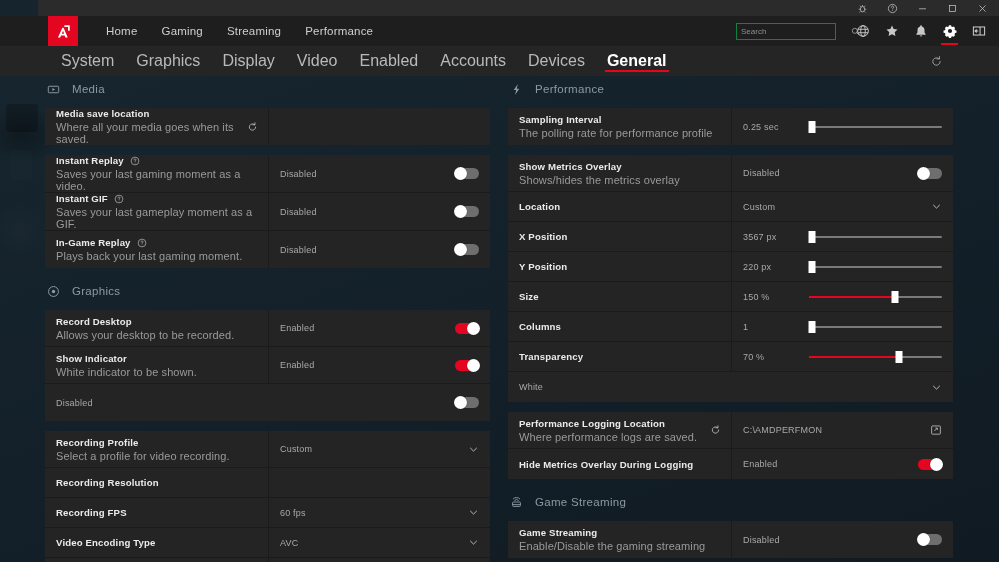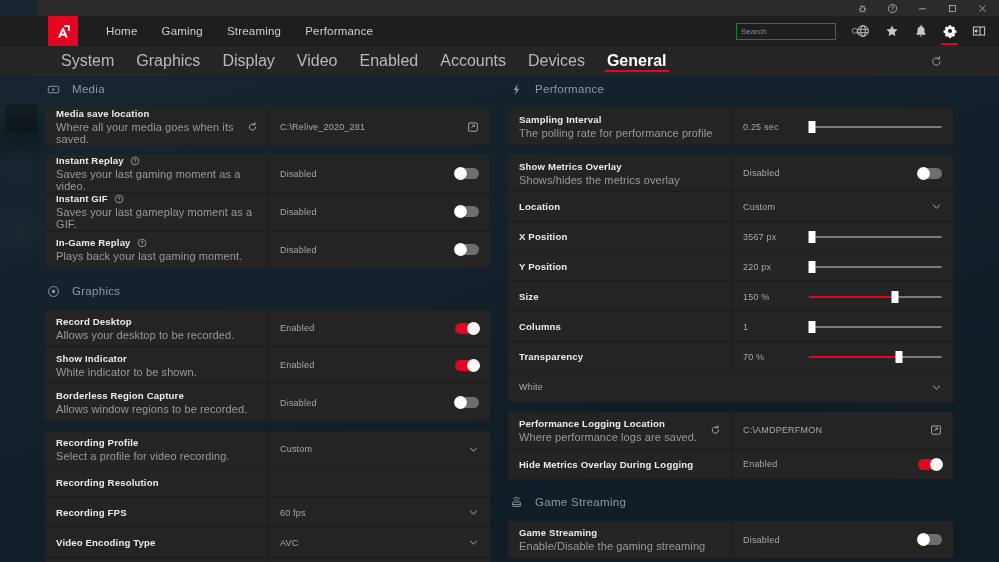--- a/index.html
+++ b/index.html
@@ -349,29 +349,20 @@
           <div class="row-left">
             <div class="row-title">Media save location</div>
             <div class="row-sub">Where all your media goes when its saved.</div>
             <span class="reset-icon">
               <svg width="11" height="11" viewBox="0 0 16 16" fill="none" stroke="currentColor" stroke-width="1.2">
                 <path d="M12.6 8a4.6 4.6 0 11-1.45-3.35" stroke-linecap="round"></path>
                 <path d="M11.6 1.9v2.9H8.7" stroke-linecap="round" stroke-linejoin="round"></path>
               </svg>
             </span>
           </div>
-          <div class="row-right">
-            <span class="value w-path">C:\Relive_2020_281</span>
-            <span class="path-edit">
-              <svg width="12" height="12" viewBox="0 0 16 16" fill="none" stroke="currentColor" stroke-width="1.15">
-                <rect x="2.2" y="2.6" width="11.6" height="11" rx="1"></rect>
-                <path d="M9.8 5.4L5.8 9.4M9.8 5.4H7.2M9.8 5.4v2.5"></path>
-              </svg>
-            </span>
-          </div>
         </div>
       </div>
 
       <div class="group">
         <div class="row tall">
           <div class="row-left">
             <div class="row-title">
               <span>Instant Replay</span>
               <span class="help-icon">
                 <svg width="10" height="10" viewBox="0 0 16 16" fill="none" stroke="currentColor" stroke-width="1.1">
@@ -467,24 +458,20 @@
           </div>
           <div class="row-right">
             <span class="value">Enabled</span>
             <span class="toggle on">
                 <span class="knob"></span>
               </span>
           </div>
         </div>
 
         <div class="row tall">
-          <div class="row-left">
-            <div class="row-title">Borderless Region Capture</div>
-            <div class="row-sub">Allows window regions to be recorded.</div>
-          </div>
           <div class="row-right">
             <span class="value">Disabled</span>
             <span class="toggle off">
                 <span class="knob"></span>
               </span>
           </div>
         </div>
       </div>
 
       <div class="group">

